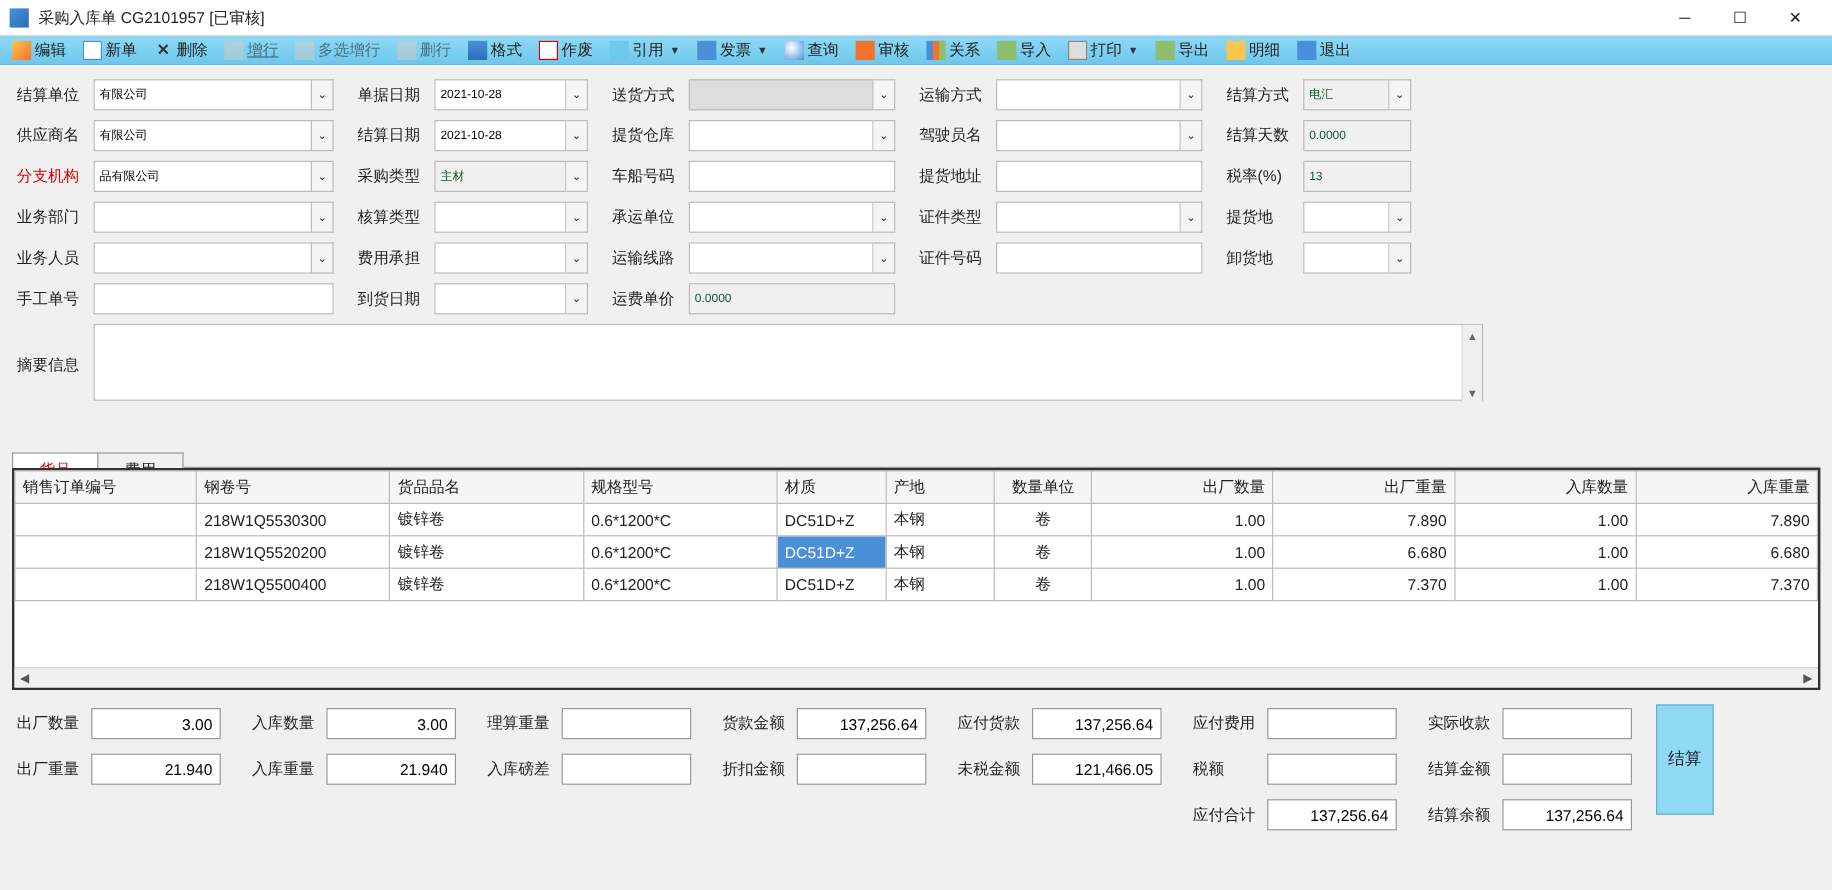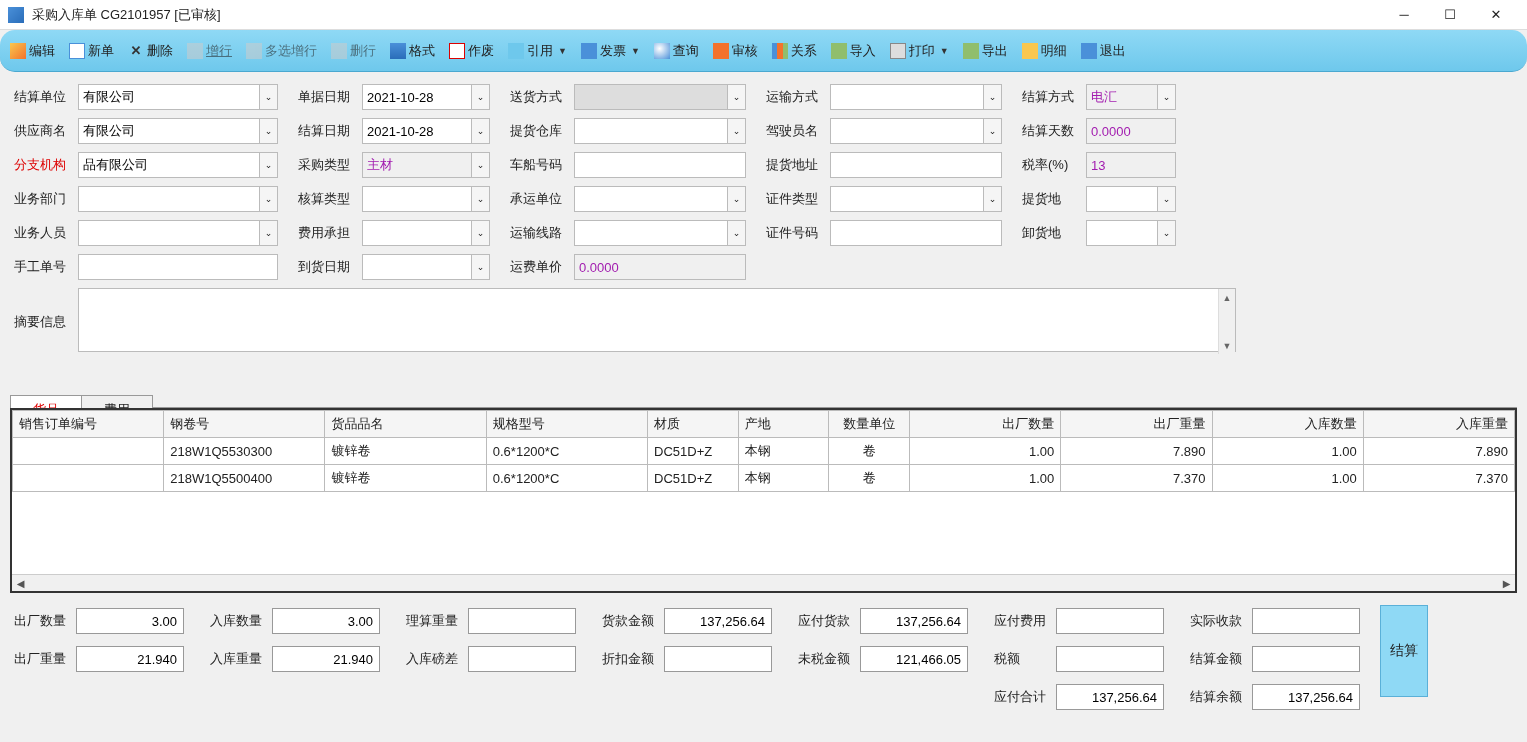--- a/index.html
+++ b/index.html
@@ -5,36 +5,36 @@
 * { box-sizing: border-box; margin: 0; padding: 0; font-family: "Microsoft YaHei", "SimSun", sans-serif; }
 body { background: #f0f0f0; width: 1527px; height: 742px; overflow: hidden; font-size: 13px; color: #222; }
 
 
 .titlebar { height: 30px; background: #fff; display: flex; align-items: center; padding: 0 8px; border-bottom: 1px solid #ddd; }
 .titlebar .app-icon { width: 16px; height: 16px; background: linear-gradient(135deg,#4a90d9,#2a6db9); margin-right: 8px; }
 .titlebar .title { flex: 1; font-size: 13px; }
 .titlebar .winbtn { width: 46px; height: 30px; display: flex; align-items: center; justify-content: center; cursor: pointer; }
 
 
-.toolbar { height: 42px; background: linear-gradient(#8fd9f5,#6ec8ec); display: flex; align-items: center; padding: 0 4px; gap: 2px; border-bottom: 1px solid #4aa8d0; border-radius: 15px; }
+.toolbar { height: 24px; background: linear-gradient(#8fd9f5,#6ec8ec); display: flex; align-items: center; padding: 0 4px; gap: 2px; border-bottom: 1px solid #4aa8d0; }
 .tb-btn { display: flex; align-items: center; gap: 3px; padding: 3px 6px; cursor: pointer; border-radius: 2px; }
 .tb-icon { width: 16px; height: 16px; display: inline-block; }
 .tb-label { font-size: 13px; color: #222; }
 .tb-dd { font-size: 9px; margin-left: 2px; color: #333; }
 
 
 .form-area { padding: 12px 14px 8px 14px; }
 .form-row { display: flex; align-items: center; margin-bottom: 8px; gap: 0; }
 .form-cell { display: flex; align-items: center; margin-right: 20px; }
 .form-label { width: 60px; text-align: left; font-size: 13px; color: #222; margin-right: 4px; }
 .form-label.red { color: #d00; }
-.form-input { height: 26px; border: 1px solid #bbb; background: #fff; padding: 0 4px; font-size: 13px; }
+.form-input { height: 26px; border: 1px solid #bbb; background: #fff; padding: 0 4px; font-size: 10px; }
 .form-select { position: relative; display: flex; }
 .form-select .sel-btn { width: 18px; height: 26px; border: 1px solid #bbb; border-left: 0; background: #f5f5f5; display: flex; align-items: center; justify-content: center; font-size: 9px; cursor: pointer; }
-.form-input[disabled], .form-input.ro { background: #f0f0f0; color: #a21caf; }
+.form-input[disabled], .form-input.ro { background: #f0f0f0; color: #14532d; }
 .summary-box { width: 1158px; height: 64px; border: 1px solid #bbb; background: #fff; resize: none; padding: 4px; font-size: 13px; }
 .summary-scroll { position: absolute; right: 1px; top: 1px; bottom: 1px; width: 17px; background: #f0f0f0; border-left: 1px solid #ddd; }
 .summary-scroll .arr { height: 17px; display: flex; align-items: center; justify-content: center; font-size: 9px; color: #666; }
 .summary-wrap { position: relative; display: inline-block; }
 
 
 .tabs { margin: 6px 10px 0 10px; display: flex; border-bottom: 1px solid #999; }
 .tab { padding: 5px 22px; border: 1px solid #999; border-bottom: none; margin-right: -1px; background: #f0f0f0; cursor: pointer; position: relative; top: 18px; }
 .tab.active { background: #fff; color: #d00; border-bottom: 1px solid #fff; }
 
@@ -417,20 +417,33 @@
           <td class="">DC51D+Z</td>
           <td class="">本钢</td>
           <td class="ac">卷</td>
           <td class="ar">1.00</td>
           <td class="ar">7.890</td>
           <td class="ar">1.00</td>
           <td class="ar">7.890</td>
         </tr>
         <tr>
           <td class=""></td>
+          <td class="">218W1Q5520200</td>
+          <td class="">镀锌卷</td>
+          <td class="">0.6*1200*C</td>
+          <td class=" sel">DC51D+Z</td>
+          <td class="">本钢</td>
+          <td class="ac">卷</td>
+          <td class="ar">1.00</td>
+          <td class="ar">6.680</td>
+          <td class="ar">1.00</td>
+          <td class="ar">6.680</td>
+        </tr>
+        <tr>
+          <td class=""></td>
           <td class="">218W1Q5500400</td>
           <td class="">镀锌卷</td>
           <td class="">0.6*1200*C</td>
           <td class="">DC51D+Z</td>
           <td class="">本钢</td>
           <td class="ac">卷</td>
           <td class="ar">1.00</td>
           <td class="ar">7.370</td>
           <td class="ar">1.00</td>
           <td class="ar">7.370</td>

